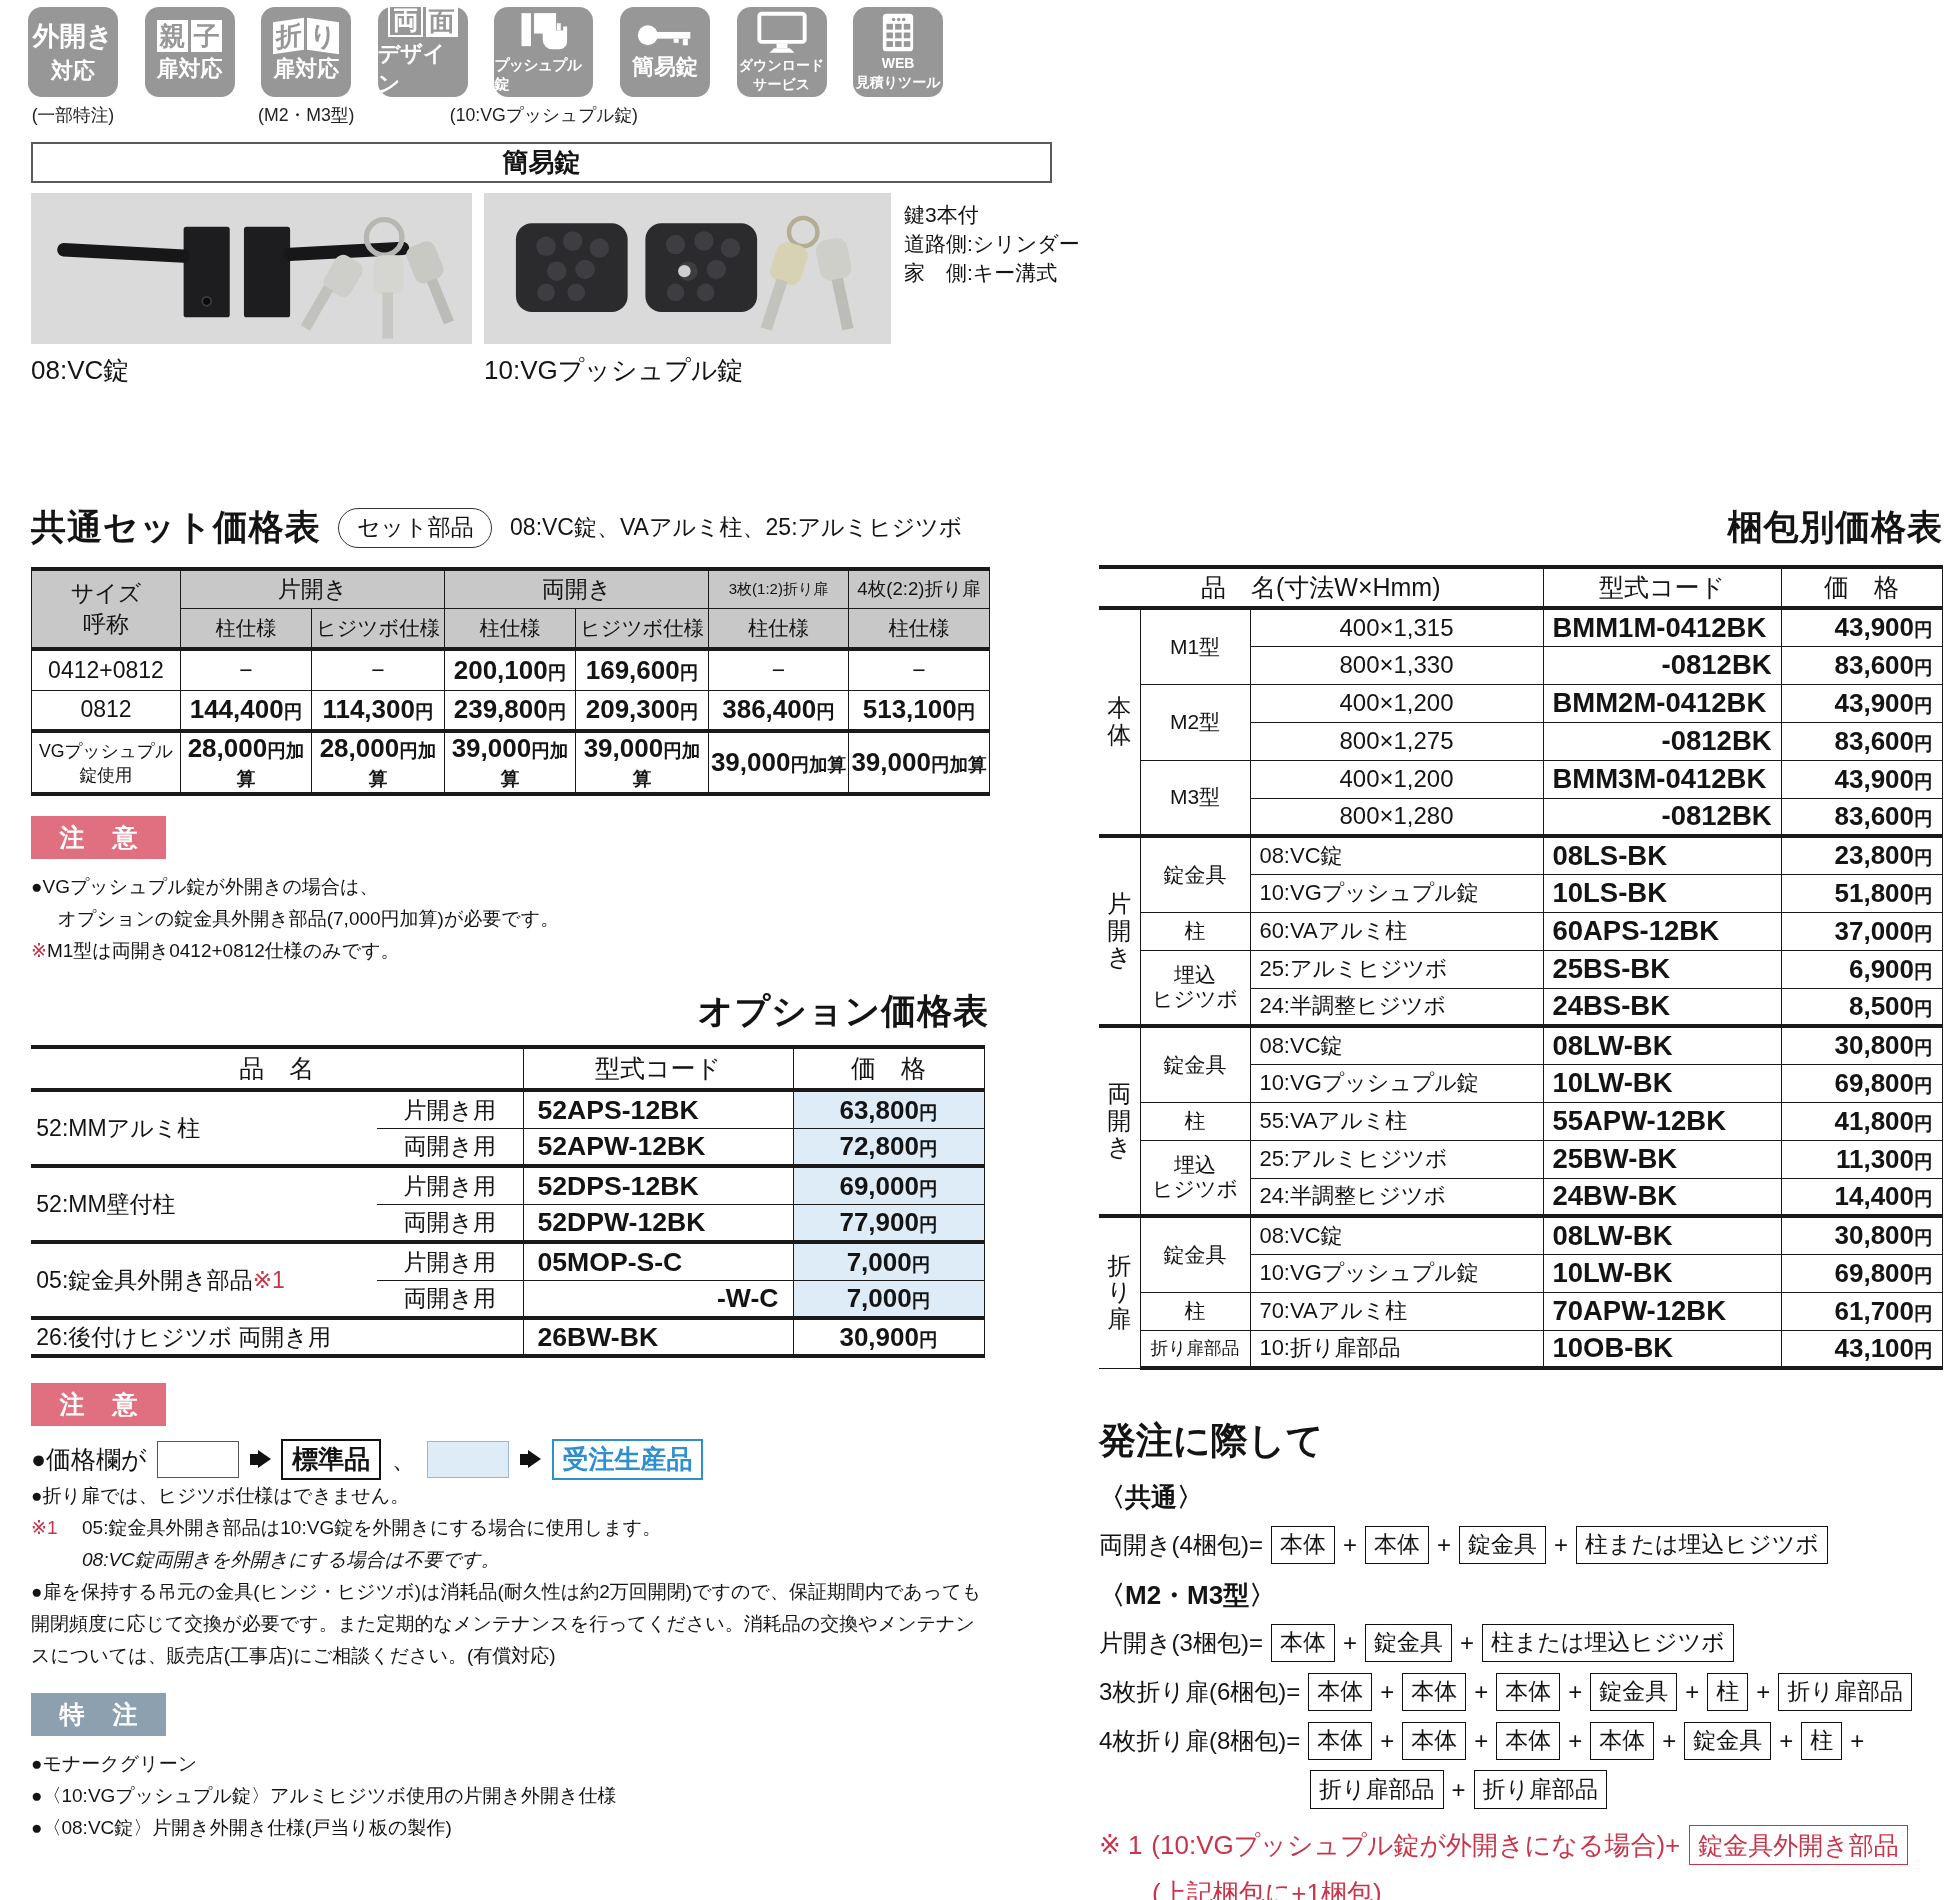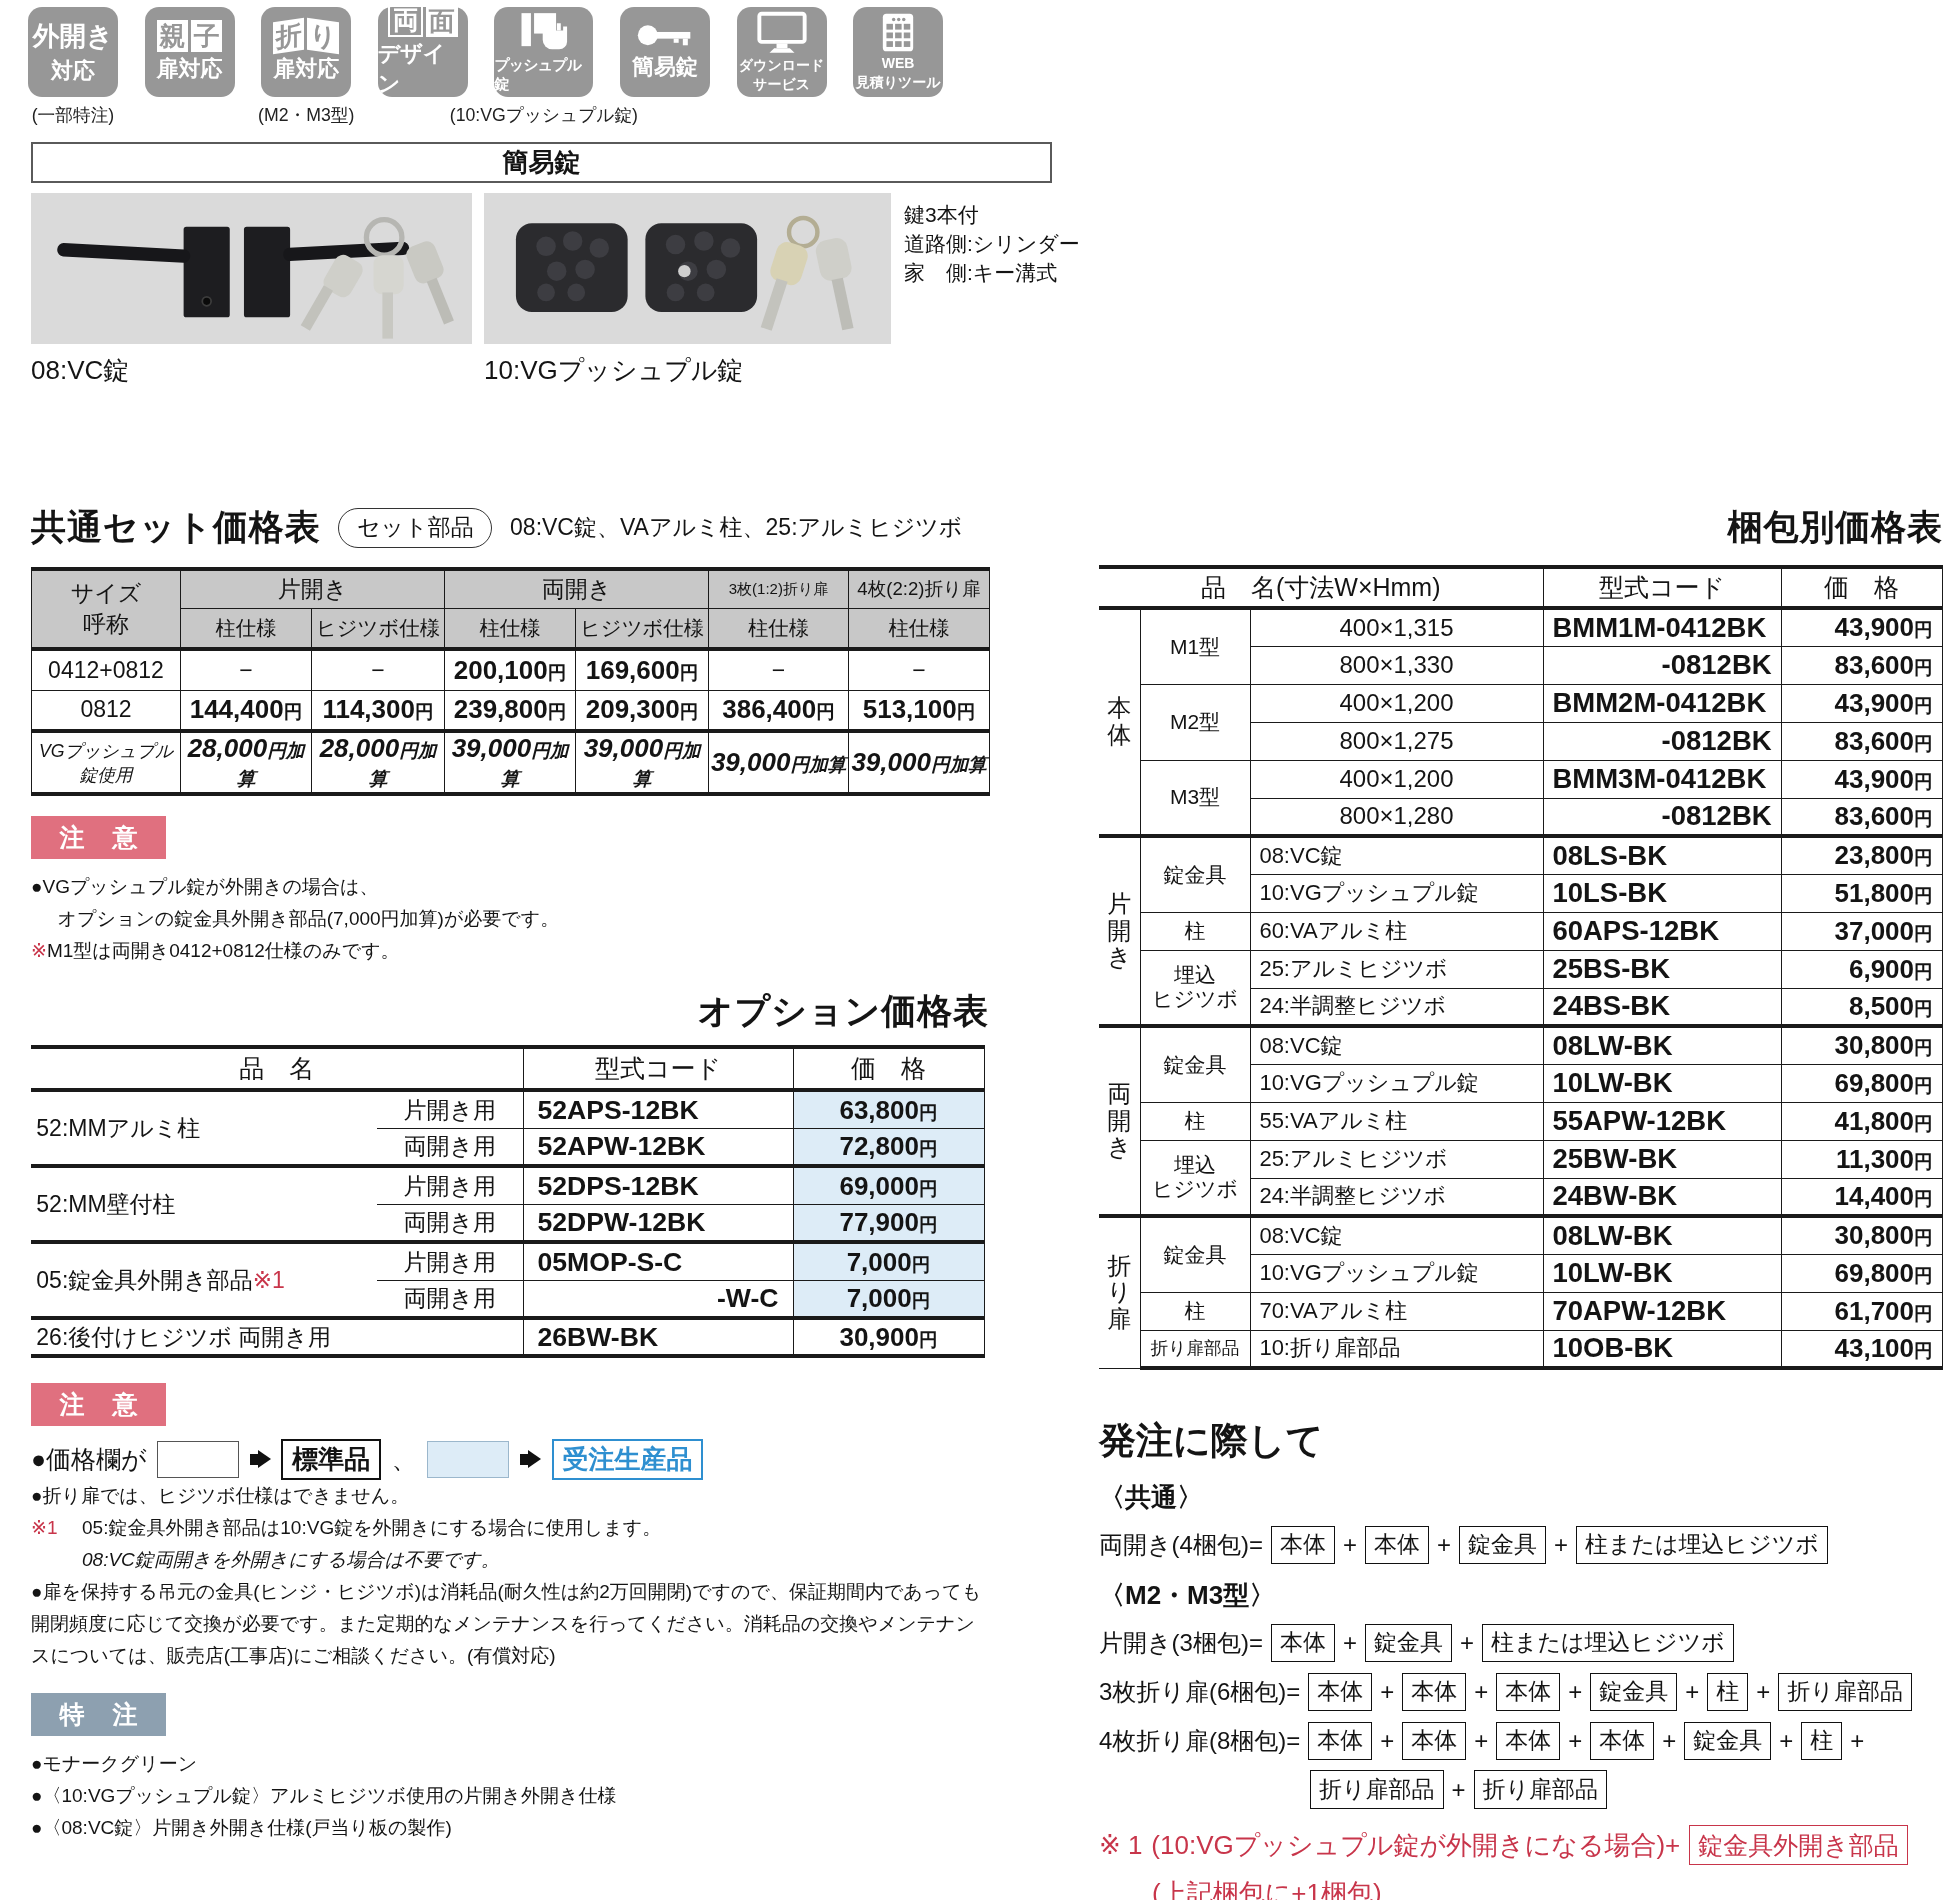--- a/index.html
+++ b/index.html
@@ -53,21 +53,21 @@
 .pill-note { font-size:23px; white-space:nowrap; }
 
 .ctbl { width:958px; margin-top:16px; }
 .ctbl th { background:#c8c8c8; font-size:23px; }
 .ctbl tr.h1 { height:39px; } .ctbl tr.h2 { height:41px; } .ctbl tr.dr { height:41px; }
 .ctbl tr.h2 th { font-size:20.4px; }
 .ctbl td { text-align:center; font-size:23px; }
 .ctbl thead tr:first-child th { border-top:4.4px solid #1a1a1a; }
 .ctbl thead tr.h2 th, .ctbl thead th[rowspan] { border-bottom:4.4px solid #1a1a1a; }
 .ctbl tr.thick td { border-top:4.4px solid #1a1a1a; }
-.ctbl tbody tr:last-child td { border-bottom:4.4px solid #1a1a1a;font-style:italic; }
+.ctbl tbody tr:last-child td { border-bottom:4.4px solid #1a1a1a; }
 .ctbl td.rowlbl-small { font-size:17.7px; }
 
 .note-line { font-size:19px; line-height:32px; }
 .mt14 { margin-top:12.4px; } .mt22 { margin-top:19.5px; } .mt24 { margin-top:21px; } .mt28 { margin-top:25px; }
 .indent1 { padding-left:26.6px; }
 .hang { padding-left:51px; text-indent:-51px; }
 .hang .mk { display:inline-block; width:51px; text-indent:0; }
 .indent2 { padding-left:51px;font-style:italic; }
 
 .otbl { width:953px; margin-top:10.6px; }

